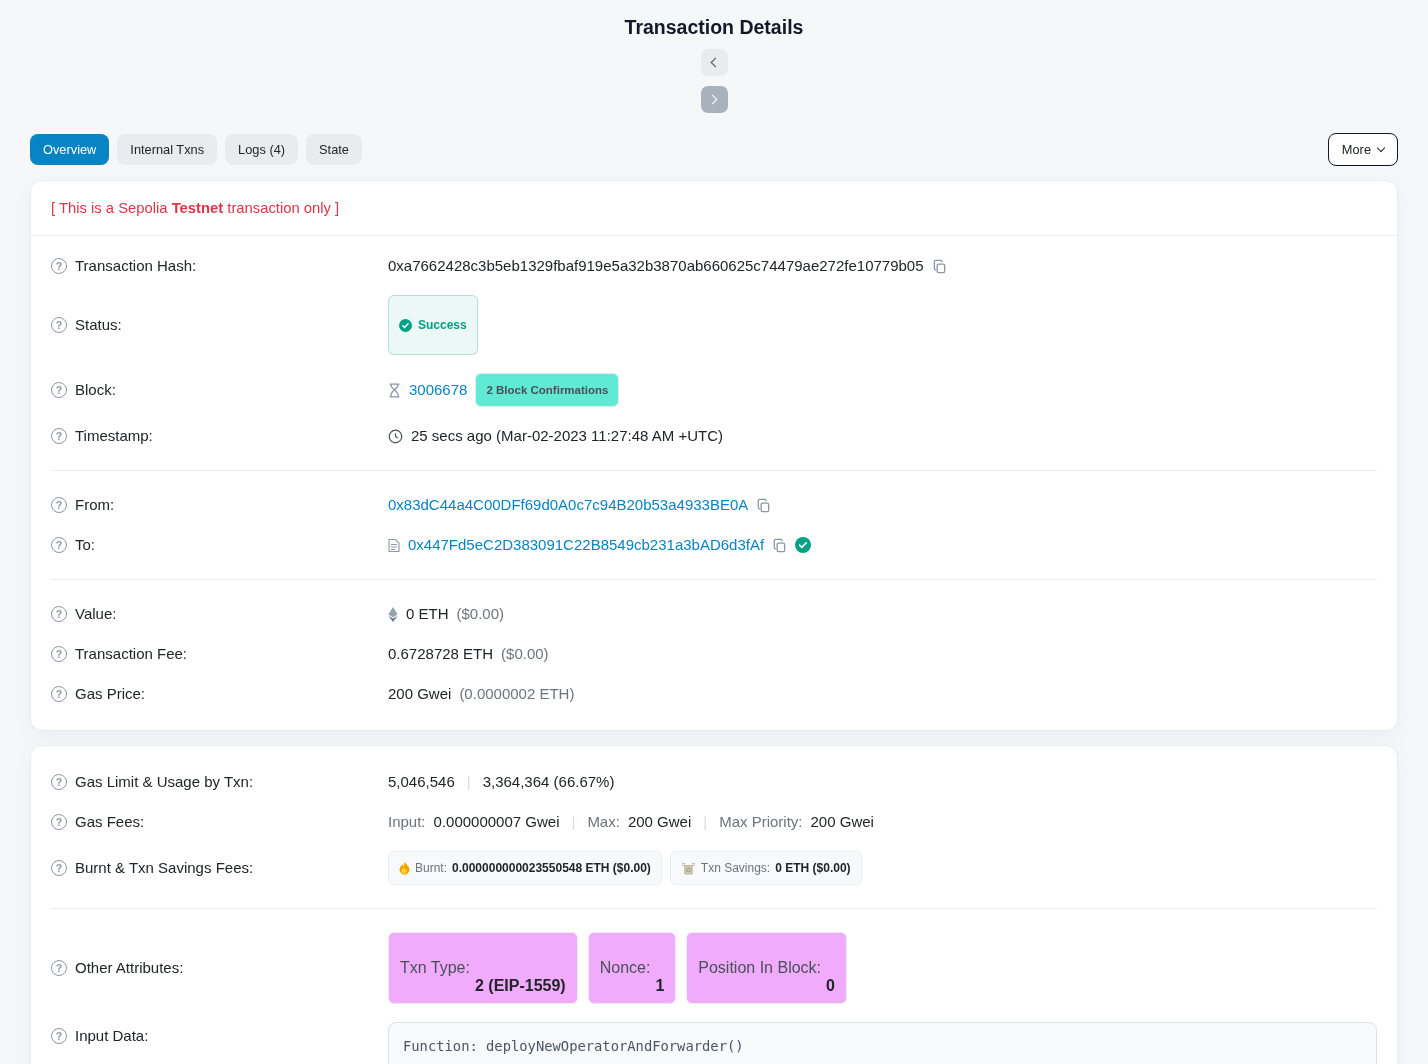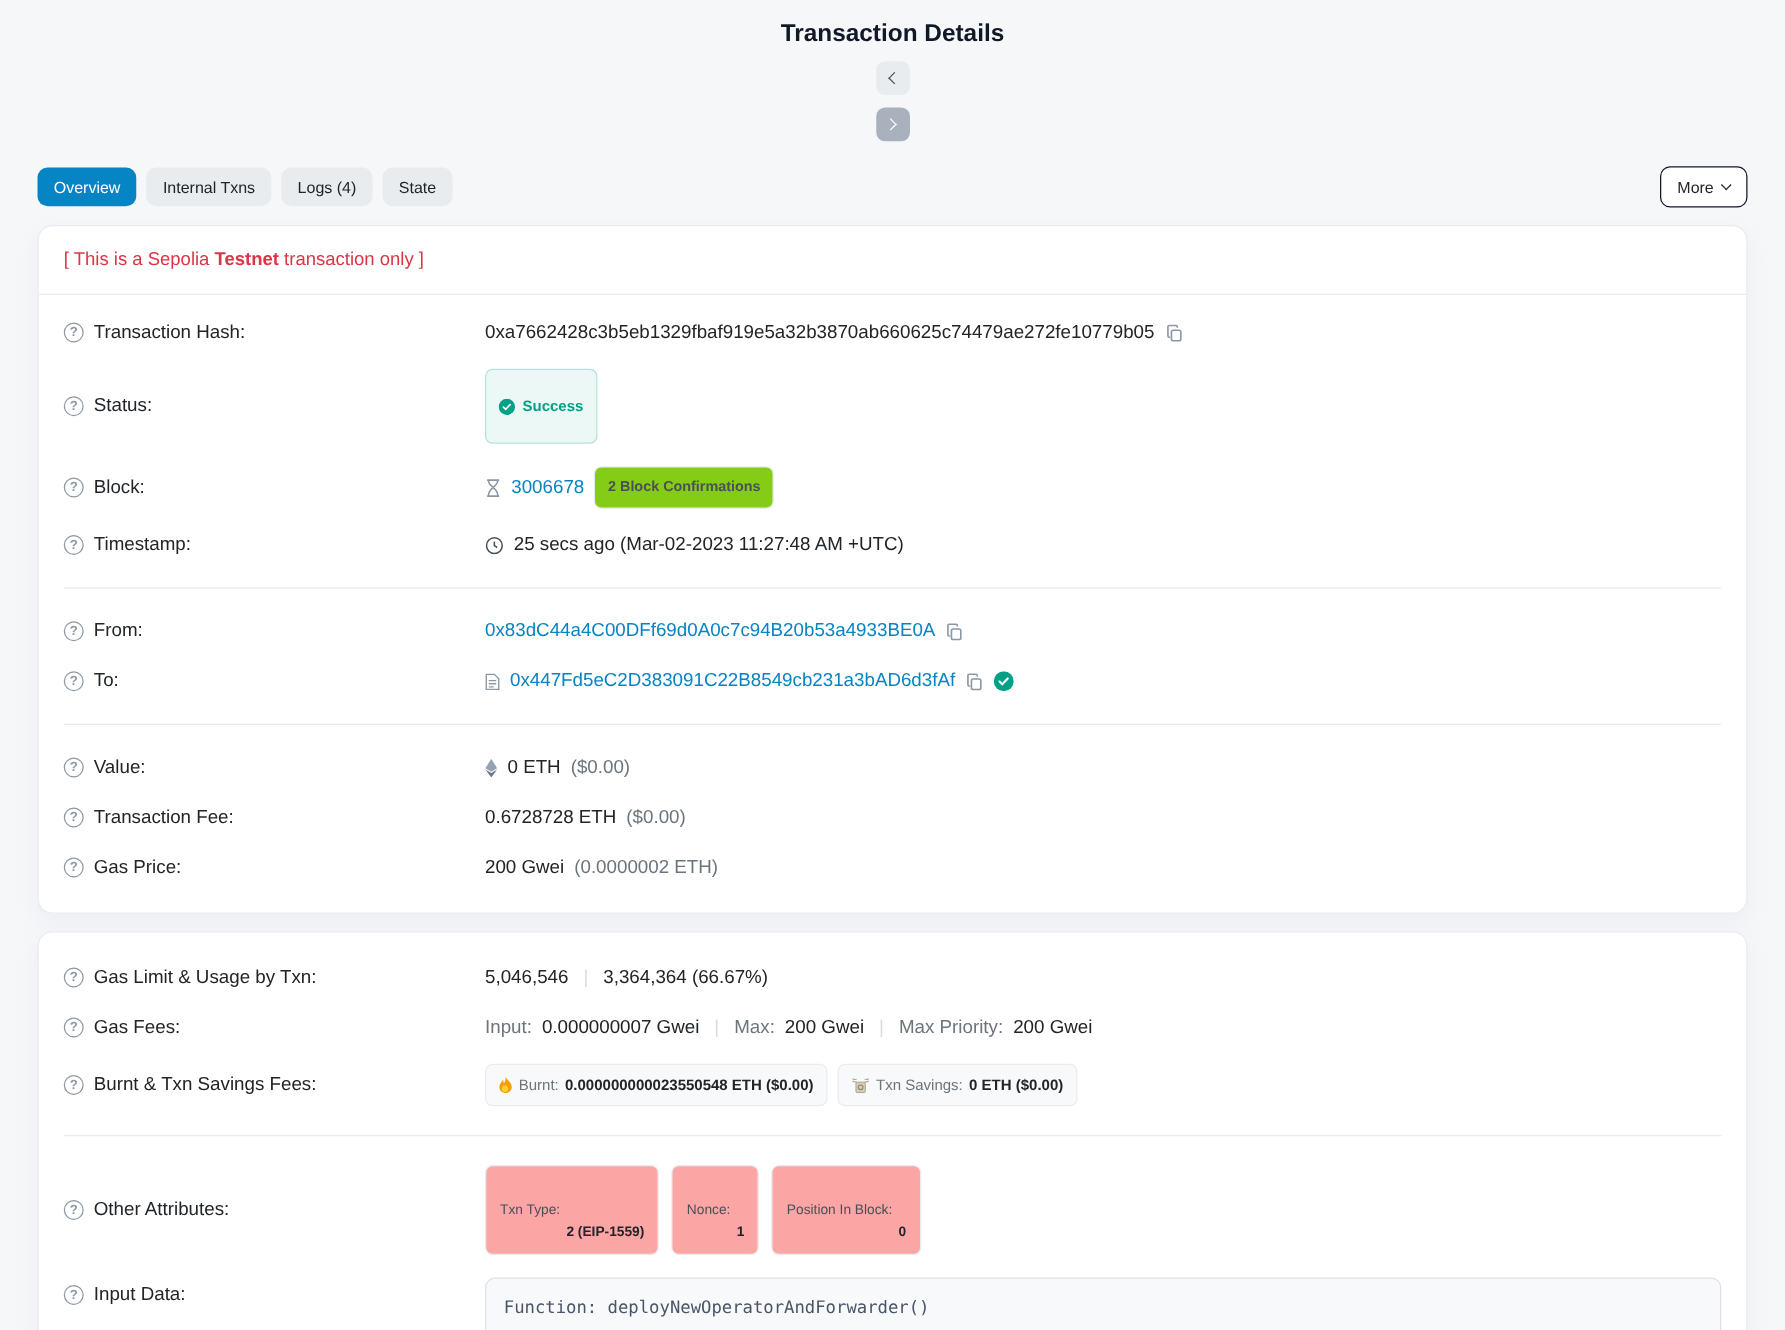--- a/index.html
+++ b/index.html
@@ -69,33 +69,33 @@
   a.link { color:#0784c3; text-decoration:none; cursor:pointer; }
 
   .icon-btn { background:none; border:none; cursor:pointer; display:inline-flex; padding:0; }
 
   .badge-success {
     display:inline-flex; align-items:center; gap:6px;
     background:rgba(0,161,134,.08); border:1px solid rgba(0,161,134,.25);
     color:#00a186; font-size:12px; font-weight:600; border-radius:6px; padding:18px 10px;
   }
   .badge-gray {
-    background:#84cc16; border:1px solid #e9ecef; border-radius:6px;
+    background:#5eead4; border:1px solid #e9ecef; border-radius:6px;
     padding:5px 10px; font-size:11.5px; font-weight:600; color:#495057;text-align:right;
   }
   .badge-fee {
     display:inline-flex; align-items:center; gap:5px;
     background:#f8f9fa; border:1px solid #e9ecef; border-radius:6px;
     padding:5px 10px; font-size:12px; color:#6c757d;
   }
   .badge-fee b { color:#212529; font-weight:700; }
   .badge-attr {
     display:inline-flex; align-items:center; gap:5px;
-    background:#fca5a5; border:1px solid #e9ecef; border-radius:6px;
-    padding:6px 11px; font-size:11px; color:#495057;
+    background:#f0abfc; border:1px solid #e9ecef; border-radius:6px;
+    padding:6px 11px; font-size:16px; color:#495057;
   }
   .badge-attr b { color:#212529; font-weight:700;margin-top:36px; }
   .attr-badges { display:flex; gap:10px; }
 
   .input-data-wrap { flex:1; }
   textarea.input-data {
     width:100%; height:97px; resize:vertical;
     background:#f8f9fa; border:1px solid #dee2e6; border-radius:8px;
     padding:12px 14px; font-family:"DejaVu Sans Mono","Liberation Mono",monospace;
     font-size:13.8px; line-height:1.6; color:#4a5568;

